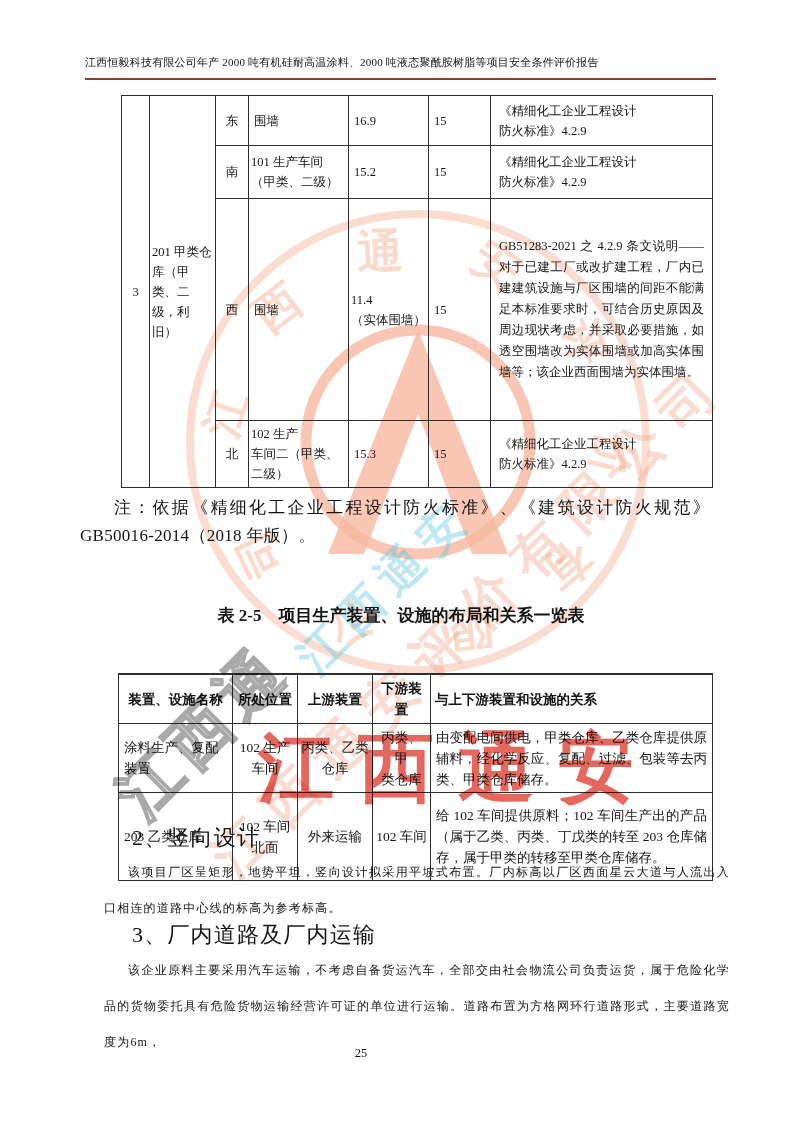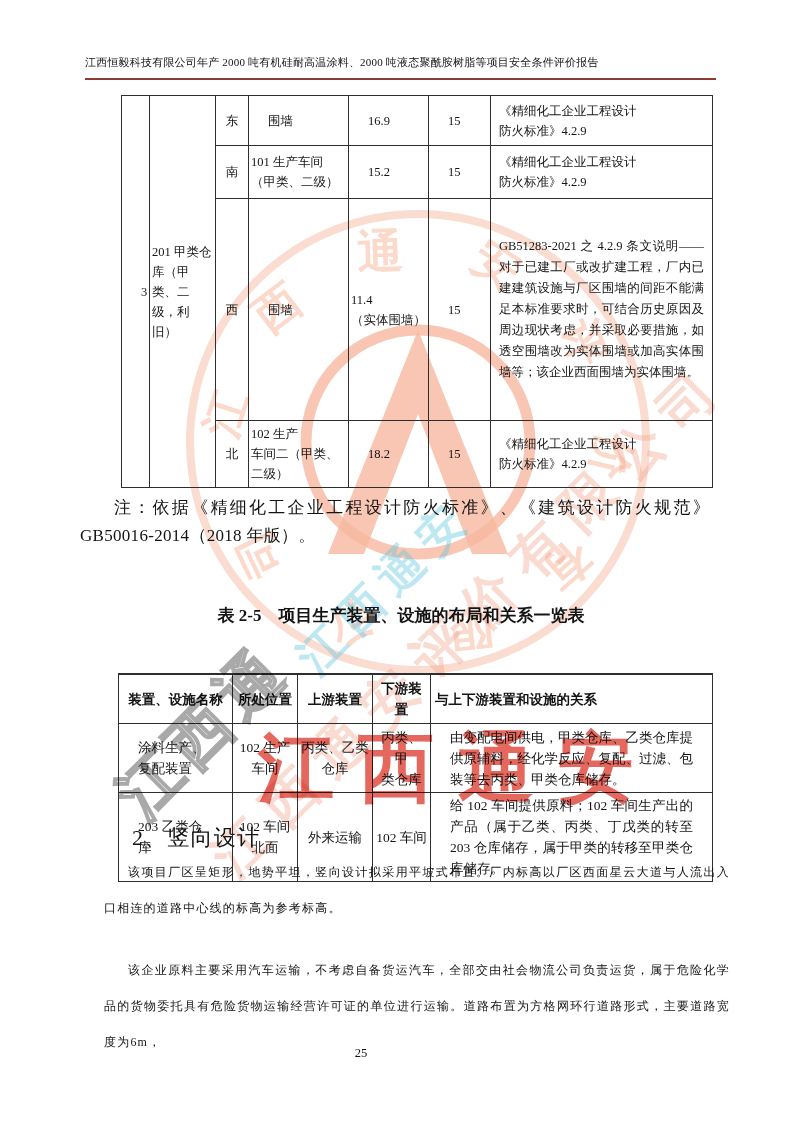--- a/index.html
+++ b/index.html
@@ -10,21 +10,21 @@
   }
   .abs { position:absolute; }
 
   
   .hdr { top:55px; left:85px; width:631px; display:flex; justify-content:space-between;
          font-size:11px; letter-spacing:0.2px; z-index:3;text-align:right; }
   .rule { top:78px; left:85px; width:631px; height:2px; background:#8e3a34; z-index:3; }
 
   
   table { border-collapse:collapse; table-layout:fixed; position:absolute; background:transparent; z-index:2; }
-  td,th { border:1px solid #2e2e2e; padding:2px 19px; vertical-align:middle; overflow:hidden; }
+  td,th { border:1px solid #2e2e2e; padding:2px 5px; vertical-align:middle; overflow:hidden; }
   .t1 { top:95px; left:121px; width:591px; font-size:12.5px; line-height:20px; }
   .t2 { top:631px; left:118px; width:594px; font-size:13.5px; line-height:21px; border-top:2px solid #2e2e2e;margin-top:42px; }
   .t2 th { font-weight:bold; padding:3px 4px; }
   .pre { white-space:pre-line; }
   .ctr { text-align:center; }
   .lft { text-align:left; }
   .just { text-align:justify; text-justify:inter-ideograph; }
   .basis { padding:3px 8px;margin-top:11px; }
   .gbcell { line-height:21px; }
   .np { padding:2px; }
@@ -118,21 +118,21 @@
       <td class="lft pre np">11.4
 （实体围墙）</td>
       <td class="lft">15</td>
       <td class="just basis gbcell">GB51283-2021 之 4.2.9 条文说明——对于已建工厂或改扩建工程，厂内已建建筑设施与厂区围墙的间距不能满足本标准要求时，可结合历史原因及周边现状考虑，并采取必要措施，如透空围墙改为实体围墙或加高实体围墙等；该企业西面围墙为实体围墙。</td>
     </tr>
     <tr style="height:67px">
       <td class="ctr np">北</td>
       <td class="lft pre np">102 生产
 车间二（甲类、
 二级）</td>
-      <td class="lft">18.2</td>
+      <td class="lft">15.3</td>
       <td class="lft">15</td>
       <td class="lft pre basis">《精细化工企业工程设计
 防火标准》4.2.9</td>
     </tr>
   </tbody>
     </table>
 
   <div class="abs note" style="top:494px;">注：依据《精细化工企业工程设计防火标准》、《建筑设计防火规范》GB50016-2014（2018 年版）。</div>
 
   <div class="abs tbltitle">表 2-5　项目生产装置、设施的布局和关系一览表</div>
@@ -168,20 +168,21 @@
 北面</td>
       <td class="ctr pre np">外来运输</td>
       <td class="ctr pre np">102 车间</td>
       <td class="just">给 102 车间提供原料；102 车间生产出的产品（属于乙类、丙类、丁戊类的转至 203 仓库储存，属于甲类的转移至甲类仓库储存。</td>
     </tr>
   </tbody>
     </table>
 
   <div class="abs body-h" style="top:822px;">2、竖向设计</div>
   <div class="abs body-p" style="top:854px;">该项目厂区呈矩形，地势平坦，竖向设计拟采用平坡式布置。厂内标高以厂区西面星云大道与人流出入口相连的道路中心线的标高为参考标高。</div>
+  <div class="abs body-h" style="top:919px;">3、厂内道路及厂内运输</div>
   <div class="abs body-p" style="top:952px;">该企业原料主要采用汽车运输，不考虑自备货运汽车，全部交由社会物流公司负责运货，属于危险化学品的货物委托具有危险货物运输经营许可证的单位进行运输。道路布置为方格网环行道路形式，主要道路宽度为6m，</div>
 
   <div class="abs pageno">25</div>
 
   <div class="abs wm-over wm-red">江西通安</div>
   <div class="abs wm-over wm-outline">江西通</div>
 
 </div>
 
 </body></html>

